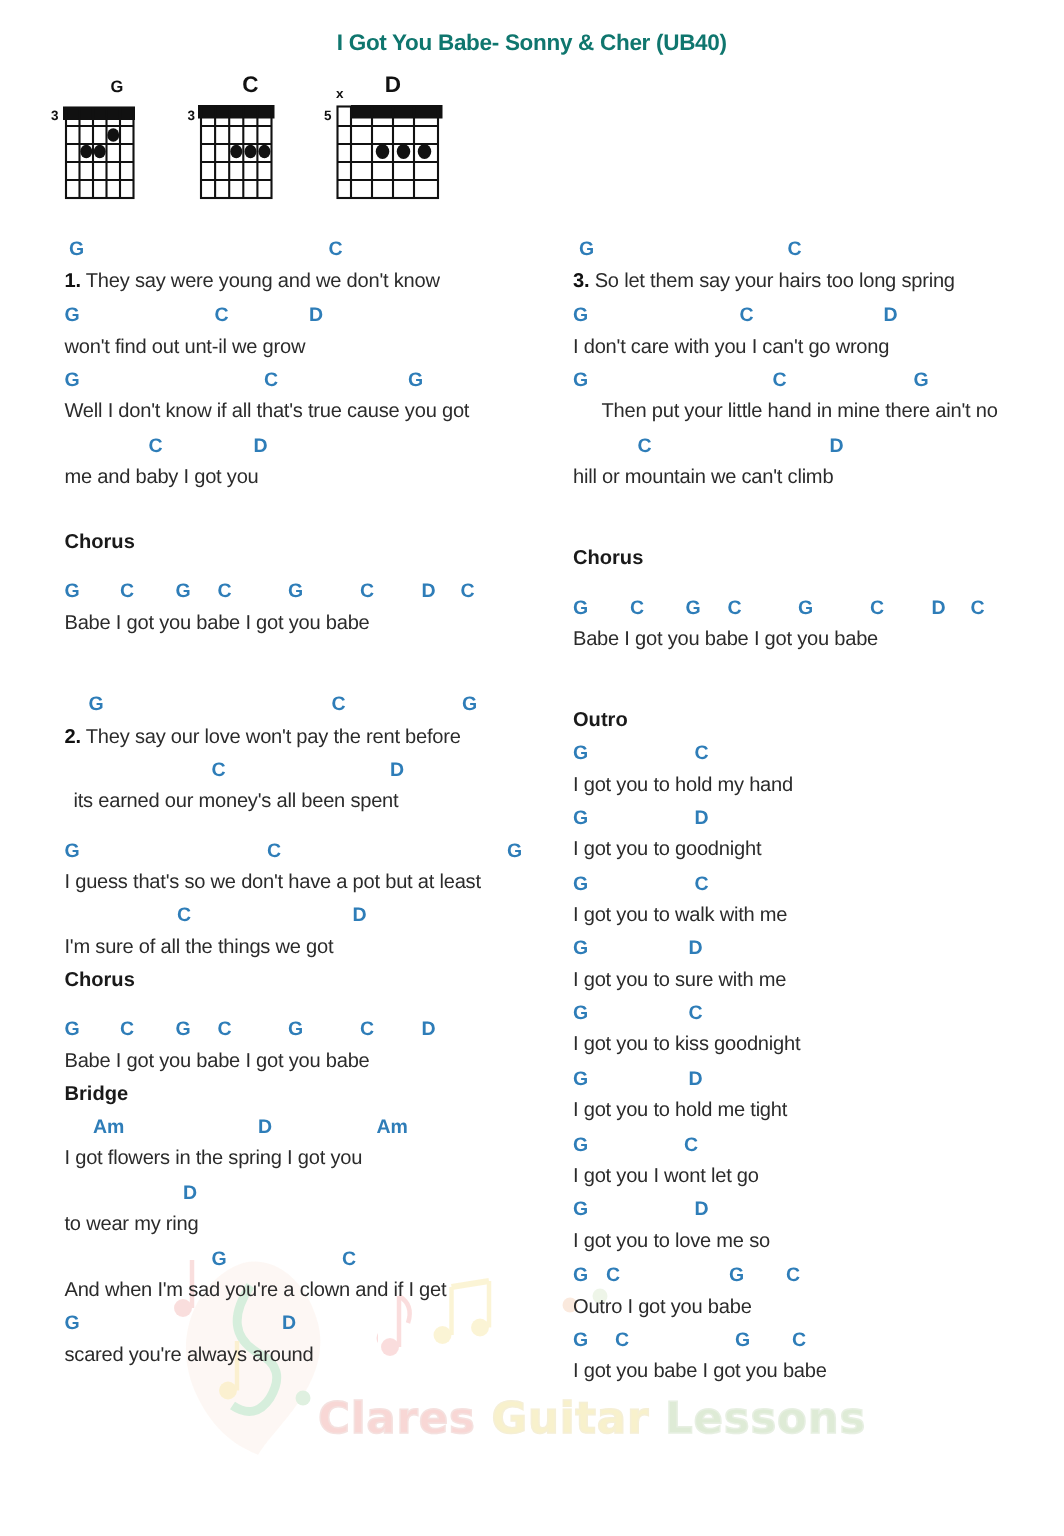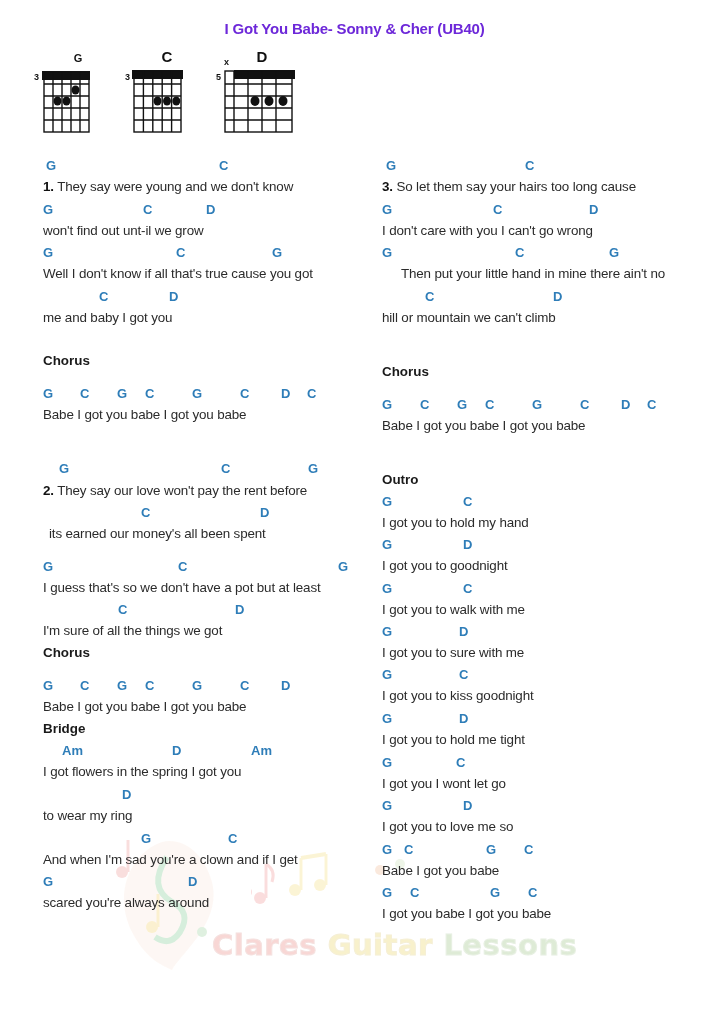--- a/index.html
+++ b/index.html
@@ -1,21 +1,21 @@
 <!DOCTYPE html>
 <html><head>
 <meta charset="utf-8">
 <style>
   * { box-sizing: border-box; margin: 0; padding: 0; }
   html, body { width: 709px; height: 1024px; background: #ffffff; overflow: hidden; }
   body { position: relative; font-family: "Liberation Sans", "DejaVu Sans", sans-serif; color: #262626; }
 
   .title {
     position: absolute; left: 0; width: 709px; top: 20px; text-align: center;
-    font-size: 15px; font-weight: bold; color: #6d28d9; letter-spacing: -0.2px;
+    font-size: 15px; font-weight: bold; color: #0f766e; letter-spacing: -0.2px;
   }
 
   
   .diagram { position: absolute; top: 48px; }
   .diagram .dname { position: absolute; top: 0; font-weight: bold; color: #111; text-align: center; }
   .diagram svg { position: absolute; left: 0; top: 18px; }
   .chords { position: absolute; height: 16px; }
   .chord {
     position: absolute; top: 0; font-size: 13px; font-weight: bold; color: #2e7db8;
     font-family: "Liberation Sans", sans-serif;
@@ -252,21 +252,21 @@
     <span class="chord" style="left:188px">D</span>
   </div>
   <div class="lyric" style="left:43px;top:895px;">scared you're always around</div>
 </div>
 
 <div>
   <div class="chords" style="left:0;top:158px;">
     <span class="chord" style="left:386px">G</span>
     <span class="chord" style="left:525px">C</span>
   </div>
-  <div class="lyric" style="left:382px;top:179px;"><span class="num">3.</span><span> So let them say your hairs too long cause</span></div>
+  <div class="lyric" style="left:382px;top:179px;"><span class="num">3.</span><span> So let them say your hairs too long spring</span></div>
 
   <div class="chords" style="left:0;top:202px;">
     <span class="chord" style="left:382px">G</span>
     <span class="chord" style="left:493px">C</span>
     <span class="chord" style="left:589px">D</span>
   </div>
   <div class="lyric" style="left:382px;top:223px;">I don't care with you I can't go wrong</div>
 
   <div class="chords" style="left:0;top:245px;">
     <span class="chord" style="left:382px">G</span>
@@ -347,21 +347,21 @@
     <span class="chord" style="left:463px">D</span>
   </div>
   <div class="lyric" style="left:382px;top:819px;">I got you to love me so</div>
 
   <div class="chords" style="left:0;top:842px;">
     <span class="chord" style="left:382px">G</span>
     <span class="chord" style="left:404px">C</span>
     <span class="chord" style="left:486px">G</span>
     <span class="chord" style="left:524px">C</span>
   </div>
-  <div class="lyric" style="left:382px;top:863px;"> Babe        I got you babe</div>
+  <div class="lyric" style="left:382px;top:863px;"> Outro        I got you babe</div>
 
   <div class="chords" style="left:0;top:885px;">
     <span class="chord" style="left:382px">G</span>
     <span class="chord" style="left:410px">C</span>
     <span class="chord" style="left:490px">G</span>
     <span class="chord" style="left:528px">C</span>
   </div>
   <div class="lyric" style="left:382px;top:906px;">I got you babe   I got you babe</div>
 </div>
 

